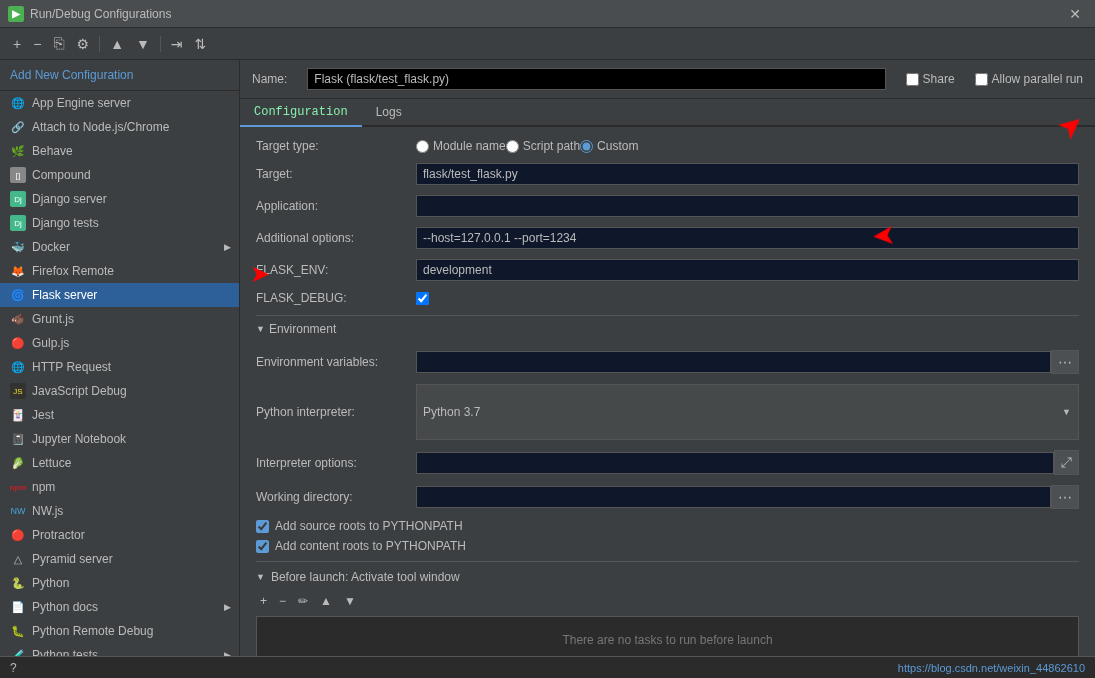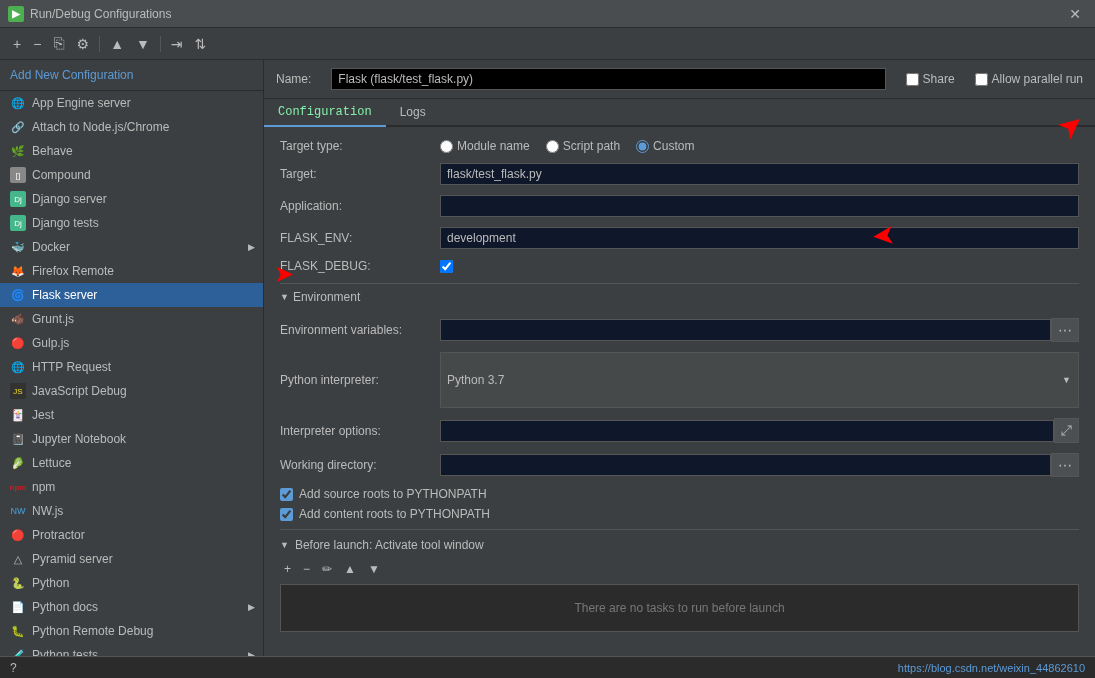--- a/index.html
+++ b/index.html
@@ -12,21 +12,21 @@
     .title-bar-text { color: #bbb; font-size: 12px; flex: 1; }
     .title-bar-close { color: #bbb; cursor: pointer; font-size: 14px; padding: 2px 6px; }
 
     .toolbar { background: #3c3f41; height: 32px; display: flex; align-items: center; padding: 0 8px; border-bottom: 1px solid #2b2b2b; flex-shrink: 0; gap: 2px; }
     .toolbar-btn { background: none; border: none; color: #bbb; cursor: pointer; padding: 3px 5px; font-size: 14px; border-radius: 2px; }
     .toolbar-sep { width: 1px; height: 16px; background: #555; margin: 0 3px; }
 
     .main-content { display: flex; flex: 1; overflow: hidden; }
 
     
-    .left-panel { width: 264px; background: #3c3f41; border-right: 1px solid #2b2b2b; display: flex; flex-direction: column; flex-shrink: 0; overflow-y: auto; }
+    .left-panel { width: 240px; background: #3c3f41; border-right: 1px solid #2b2b2b; display: flex; flex-direction: column; flex-shrink: 0; overflow-y: auto; }
 
     .add-new-config { padding: 8px 10px; color: #5c9bd6; cursor: pointer; font-size: 12px; border-bottom: 1px solid #2b2b2b; }
 
     .menu-item { display: flex; align-items: center; padding: 4px 10px; cursor: pointer; font-size: 12px; color: #bbb; position: relative; }
     .menu-item.selected { background: #2d6099; color: white; }
     .menu-item.has-children::after { content: '▶'; position: absolute; right: 8px; font-size: 9px; }
     .menu-item .item-icon { width: 16px; height: 16px; margin-right: 6px; display: inline-flex; align-items: center; justify-content: center; font-size: 11px; flex-shrink: 0; }
 
     
     .right-panel { flex: 1; background: #2b2b2b; display: flex; flex-direction: column; overflow: hidden; }
@@ -40,21 +40,21 @@
     .tabs-row { display: flex; background: #3c3f41; border-bottom: 2px solid #2b2b2b; flex-shrink: 0; }
     .tab { padding: 6px 14px; cursor: pointer; color: #bbb; font-size: 12px; border-bottom: 2px solid transparent; margin-bottom: -2px; }
     .tab.active { color: #86efac; border-bottom-color: #5c9bd6; font-family: Liberation Mono, monospace; }
 
     .config-body { flex: 1; overflow-y: auto; padding: 12px 16px; background: #3c3f41; }
 
     .form-row { display: flex; align-items: center; margin-bottom: 10px; }
     .form-label { width: 160px; color: #bbb; font-size: 12px; flex-shrink: 0; }
     .form-control { flex: 1; }
 
-    .radio-group { display: flex; gap: 16px; }
+    .radio-group { display: flex; }
     .radio-item { display: flex; align-items: center; gap: 4px; cursor: pointer; color: #bbb; font-size: 12px; }
     .radio-item input[type=radio] { cursor: pointer; accent-color: #5c9bd6; }
 
     .text-input { width: 100%; background: #0f172a; border: 1px solid #555; color: #bbb; padding: 3px 6px; font-size: 12px; outline: none; }
 
     .select-input { width: 100%; background: #45494a; border: 1px solid #555; color: #bbb; padding: 20px 6px; font-size: 12px; outline: none; appearance: none; cursor: pointer; }
 
     .select-wrapper { position: relative; flex: 1; }
     .select-wrapper::after { content: '▼'; position: absolute; right: 8px; top: 50%; transform: translateY(-50%); font-size: 9px; color: #bbb; pointer-events: none; }
 
@@ -258,20 +258,24 @@
           <div class="form-row">
             <span class="form-label">Target:</span>
             <input class="text-input" type="text" value="flask/test_flask.py" style="">
           </div>
 
           <div class="form-row">
             <span class="form-label">Application:</span>
             <input class="text-input" type="text" value="" style="">
           </div>
 
+          <div class="form-row">
+            <span class="form-label">Additional options:</span>
+            <input class="text-input" type="text" value="--host=127.0.0.1 --port=1234" style="">
+          </div>
 
           <div class="form-row">
             <span class="form-label">FLASK_ENV:</span>
             <input class="text-input" type="text" value="development" style="">
           </div>
 
           <div class="form-row">
             <span class="form-label">FLASK_DEBUG:</span>
             <input type="checkbox" checked="" style="">
           </div>

